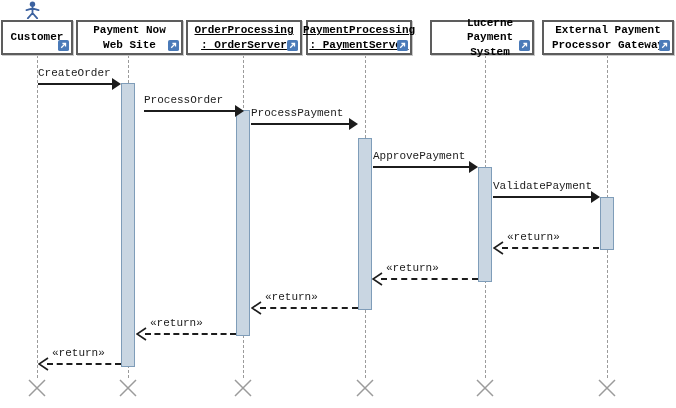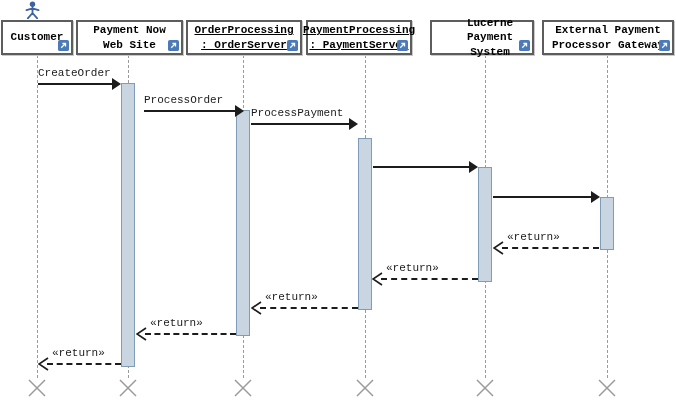--- a/index.html
+++ b/index.html
@@ -149,24 +149,26 @@
     <div class="lbl">ProcessOrder</div>
     <div class="line"></div>
     <div class="head"></div>
   </div>
   <div class="msg call m3">
     <div class="lbl">ProcessPayment</div>
     <div class="line"></div>
     <div class="head"></div>
   </div>
   <div class="msg call m4">
+    <div class="lbl">ApprovePayment</div>
     <div class="line"></div>
     <div class="head"></div>
   </div>
   <div class="msg call m5">
+    <div class="lbl">ValidatePayment</div>
     <div class="line"></div>
     <div class="head"></div>
   </div>
 
   <div class="msg return m6">
     <div class="lbl">«return»</div>
     <div class="line"></div>
     <svg class="openhead" width="11" height="14" viewBox="0 0 11 14">
       <path d="M10 1 L1 7 L10 13" stroke="#1c1c1c" stroke-width="1.6" fill="none"></path>
     </svg>

